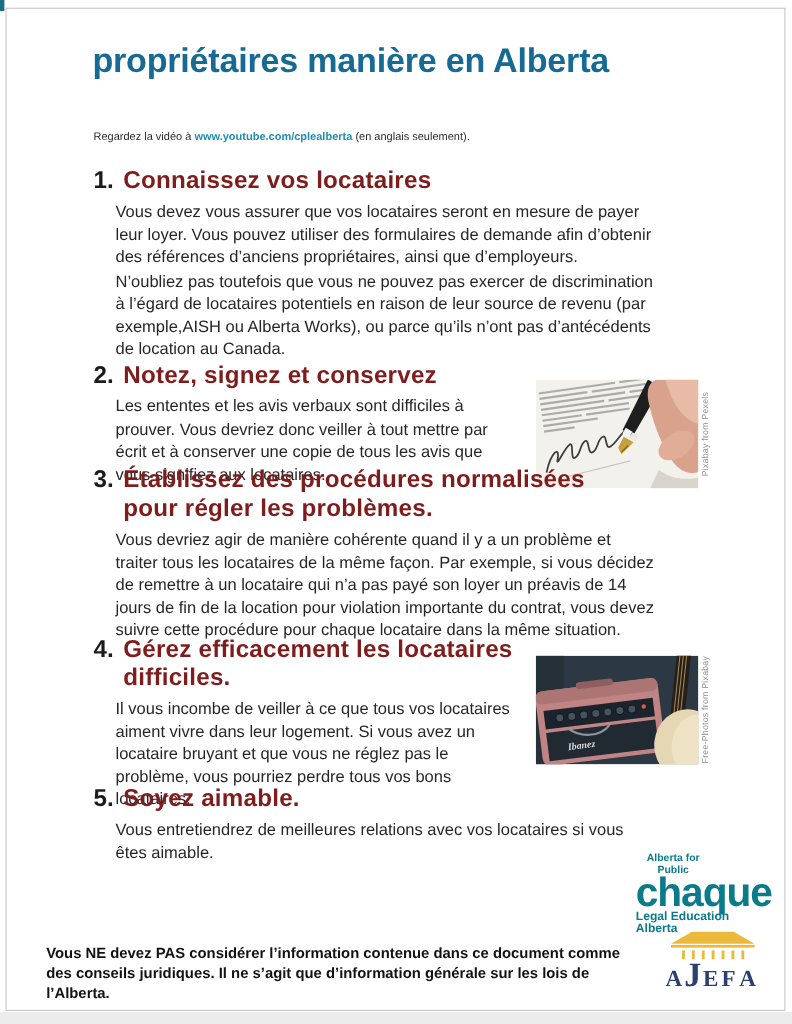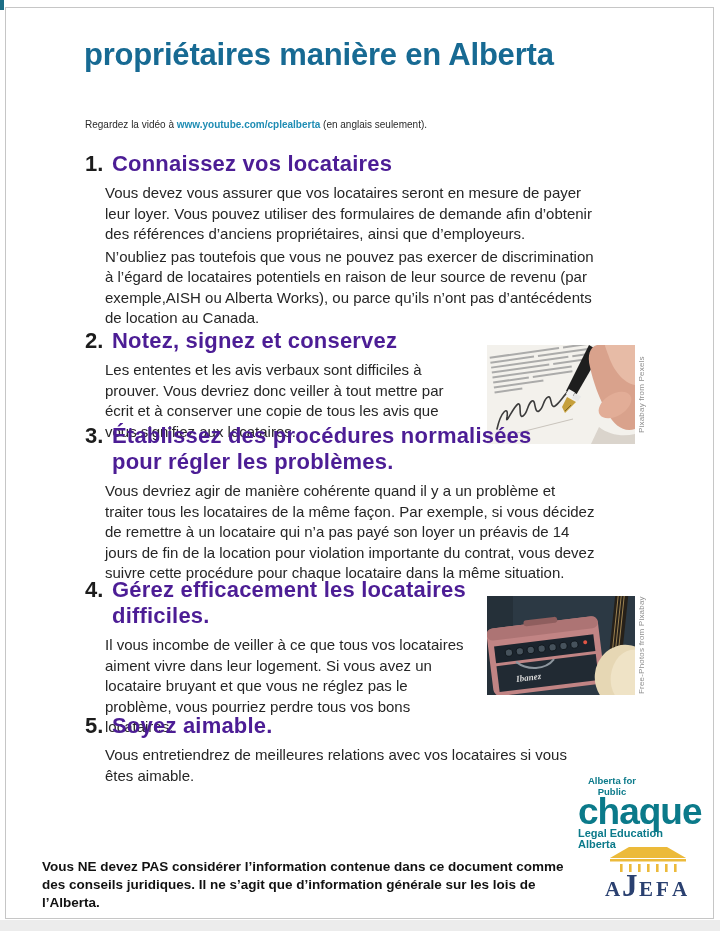--- a/index.html
+++ b/index.html
@@ -22,21 +22,21 @@
     font-size:31px; font-weight:bold; line-height:34px; color:#176a93;
     letter-spacing:-0.2px;
   }
   .intro{ position:absolute; left:85px; top:119px; width:540px; font-size:10px; color:#2a2a2a; }
   .intro .link{ color:#1f8db4; font-weight:bold; text-decoration:none; cursor:pointer; }
 
   
   .sec{ position:absolute; left:85px; width:550px; }
   .sec-head{ display:flex; max-width:448px; }
   .sec-num{ width:27px; flex:0 0 27px; font-size:22px; font-weight:bold; color:#1c1c1c; line-height:26px; }
-  .sec-title{ font-size:22px; font-weight:bold; color:#4c1d95; line-height:26px; letter-spacing:0.2px; }
+  .sec-title{ font-size:22px; font-weight:bold; color:#7f1d1d; line-height:26px; letter-spacing:0.2px; }
   .sec p{ margin:2px 0 0 20px; font-size:15px; line-height:20.5px; color:#262626; }
   .sec p:first-of-type{ margin-top:6px; }
   .w-full p{ max-width:490px; }
   .w-narrow p{ max-width:368px; }
 
   
   .photo{ position:absolute; width:148px; height:99px; overflow:hidden; }
   .photo svg{ display:block; }
   .photo-credit{
     position:absolute; width:12px; height:99px;

